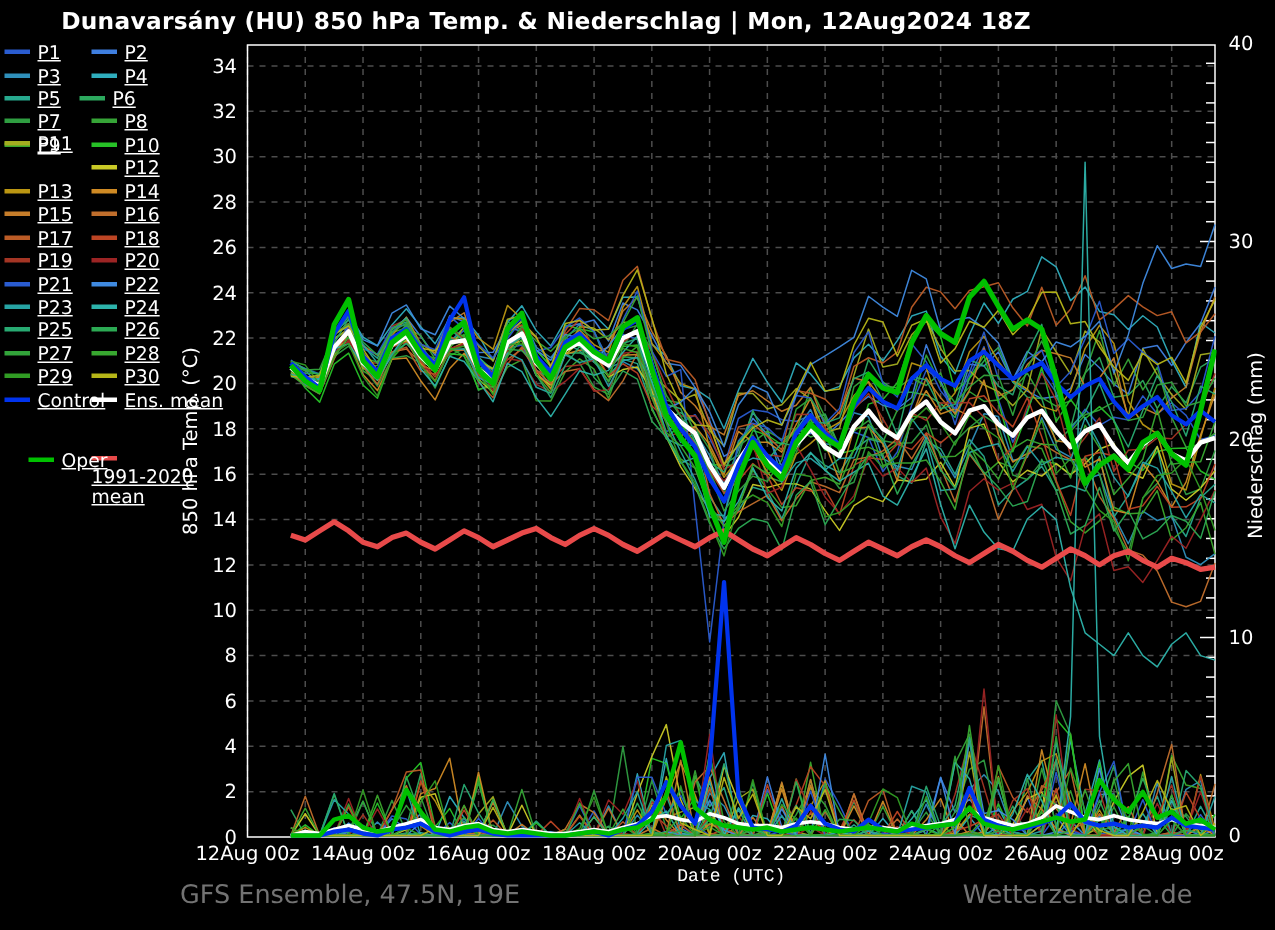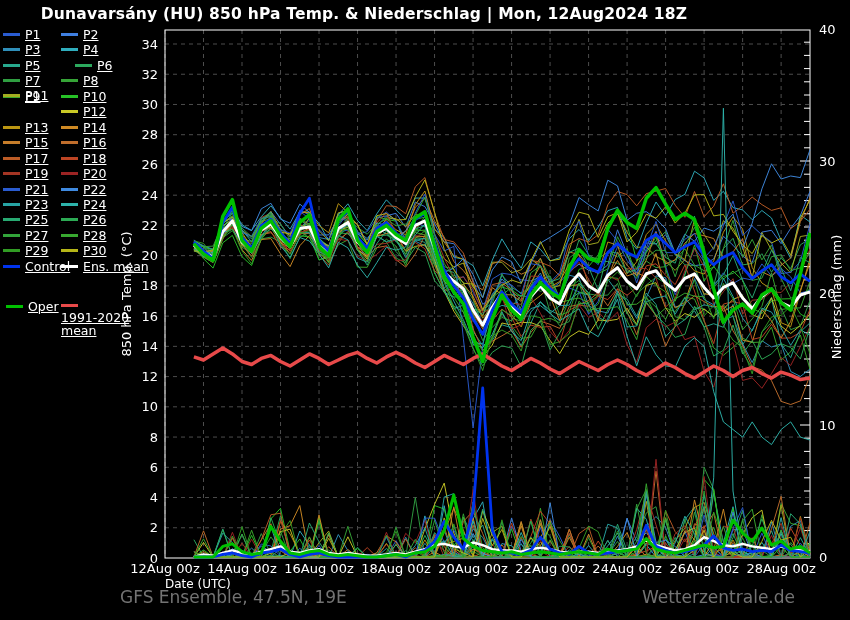--- a/index.html
+++ b/index.html
@@ -10,36 +10,36 @@
   #plot-svg{position:absolute;top:0;left:0;}
   #legend{position:absolute;top:0;left:2px;width:162px;height:330px;color:#fff;font-size:12.5px;}
   .lg-item{position:absolute;height:15px;line-height:15px;white-space:nowrap;}
   .lg-swatch{display:inline-block;width:17px;height:3px;vertical-align:middle;margin-right:5px;}
   .lg-label{display:inline-block;vertical-align:middle;text-decoration:underline;}
   .lg-wrap{white-space:normal;line-height:13px;}
   .axis-title{fill:#fff;font-size:13px;}
   .footer{position:absolute;color:#737373;font-size:17px;top:587px;}
   #footer-left{left:120px;}
   #footer-right{right:55px;}
-  #date-axis-title{position:absolute;top:577px;left:165px;width:645px;text-align:left;
-                   color:#fff;font-size:12px;}
+  #date-axis-title{position:absolute;top:577px;left:165px;width:645px;text-align:center;
+                   color:#fff;font-size:12px;font-family:Liberation Mono, monospace;}
 </style>
 </head>
 <body>
 
 <div id="stage">
   <div id="chart-title">Dunavarsány  (HU)  850 hPa Temp. &amp; Niederschlag | Mon, 12Aug2024 18Z</div>
 
   <div id="legend">
       <div class="lg-item" style="left: 1px; top: 26px;"><span class="lg-swatch" style="background: rgb(42, 92, 208);"></span><span class="lg-label">P1</span></div>
       <div class="lg-item" style="left: 59px; top: 26px;"><span class="lg-swatch" style="background: rgb(63, 127, 224);"></span><span class="lg-label">P2</span></div>
       <div class="lg-item" style="left: 1px; top: 41.45px;"><span class="lg-swatch" style="background: rgb(47, 143, 186);"></span><span class="lg-label">P3</span></div>
       <div class="lg-item" style="left: 59px; top: 41.45px;"><span class="lg-swatch" style="background: rgb(47, 173, 189);"></span><span class="lg-label">P4</span></div>
       <div class="lg-item" style="left: 1px; top: 56.9px;"><span class="lg-swatch" style="background: rgb(39, 169, 142);"></span><span class="lg-label">P5</span></div>
-      <div class="lg-item" style="left: 73px; top: 56.9px; text-align: right;"><span class="lg-swatch" style="background: rgb(44, 169, 94);"></span><span class="lg-label">P6</span></div>
+      <div class="lg-item" style="left: 51px; top: 56.9px; text-align: right;"><span class="lg-swatch" style="background: rgb(44, 169, 94);"></span><span class="lg-label">P6</span></div>
       <div class="lg-item" style="left: 1px; top: 72.35px;"><span class="lg-swatch" style="background: rgb(47, 158, 65);"></span><span class="lg-label">P7</span></div>
       <div class="lg-item" style="left: 59px; top: 72.35px;"><span class="lg-swatch" style="background: rgb(54, 164, 55);"></span><span class="lg-label">P8</span></div>
       <div class="lg-item" style="left: 1px; top: 87.8px;"><span class="lg-swatch" style="background: rgb(59, 168, 44);"></span><span class="lg-label">P9</span></div>
       <div class="lg-item" style="left: 59px; top: 87.8px;"><span class="lg-swatch" style="background: rgb(39, 193, 39);"></span><span class="lg-label">P10</span></div>
       <div class="lg-item" style="left: 1px; top: 87px;"><span class="lg-swatch" style="background: rgb(163, 173, 32);"></span><span class="lg-label">P11</span></div>
       <div class="lg-item" style="left: 59px; top: 103.25px;"><span class="lg-swatch" style="background: rgb(201, 201, 38);"></span><span class="lg-label">P12</span></div>
       <div class="lg-item" style="left: 1px; top: 118.7px;"><span class="lg-swatch" style="background: rgb(187, 150, 18);"></span><span class="lg-label">P13</span></div>
       <div class="lg-item" style="left: 59px; top: 118.7px;"><span class="lg-swatch" style="background: rgb(207, 138, 36);"></span><span class="lg-label">P14</span></div>
       <div class="lg-item" style="left: 1px; top: 134.15px;"><span class="lg-swatch" style="background: rgb(198, 125, 42);"></span><span class="lg-label">P15</span></div>
       <div class="lg-item" style="left: 59px; top: 134.15px;"><span class="lg-swatch" style="background: rgb(192, 110, 44);"></span><span class="lg-label">P16</span></div>
@@ -53,21 +53,21 @@
       <div class="lg-item" style="left: 59px; top: 195.95px;"><span class="lg-swatch" style="background: rgb(45, 179, 171);"></span><span class="lg-label">P24</span></div>
       <div class="lg-item" style="left: 1px; top: 211.4px;"><span class="lg-swatch" style="background: rgb(40, 170, 114);"></span><span class="lg-label">P25</span></div>
       <div class="lg-item" style="left: 59px; top: 211.4px;"><span class="lg-swatch" style="background: rgb(44, 170, 84);"></span><span class="lg-label">P26</span></div>
       <div class="lg-item" style="left: 1px; top: 226.85px;"><span class="lg-swatch" style="background: rgb(50, 164, 58);"></span><span class="lg-label">P27</span></div>
       <div class="lg-item" style="left: 59px; top: 226.85px;"><span class="lg-swatch" style="background: rgb(56, 168, 48);"></span><span class="lg-label">P28</span></div>
       <div class="lg-item" style="left: 1px; top: 242.3px;"><span class="lg-swatch" style="background: rgb(49, 156, 36);"></span><span class="lg-label">P29</span></div>
       <div class="lg-item" style="left: 59px; top: 242.3px;"><span class="lg-swatch" style="background: rgb(182, 182, 24);"></span><span class="lg-label">P30</span></div>
       <div class="lg-item" style="left: 1px; top: 257.75px;"><span class="lg-swatch" style="background: rgb(0, 51, 238);"></span><span class="lg-label">Control</span></div>
       <div class="lg-item" style="left: 59px; top: 257.75px;"><span class="lg-swatch" style="background: rgb(255, 255, 255);"></span><span class="lg-label">Ens. mean</span></div>
       <div class="lg-item lg-wrap" style="left: 59px; top: 298px; width: 96px;"><span class="lg-swatch" style="background: rgb(232, 74, 74);"></span><span class="lg-label">1991-2020 mean</span></div>
-      <div class="lg-item" style="left: 4px; top: 297.75px;"><span class="lg-swatch" style="background: rgb(0, 192, 0);"></span><span class="lg-label">Oper</span></div>
+      <div class="lg-item" style="left: 17px; top: 297.75px;"><span class="lg-swatch" style="background: rgb(0, 192, 0);"></span><span class="lg-label">Oper</span></div>
     </div>
 
   <svg id="plot-svg" width="850" height="620">
     <defs>
       <clipPath id="plotclip">
           <rect x="165" y="29" width="646" height="530"></rect>
         </clipPath>
     </defs>
     <g id="g-grid">
         <line x1="165" y1="30" x2="165" y2="558" stroke="#4d4d4d" stroke-dasharray="4 4"></line>

